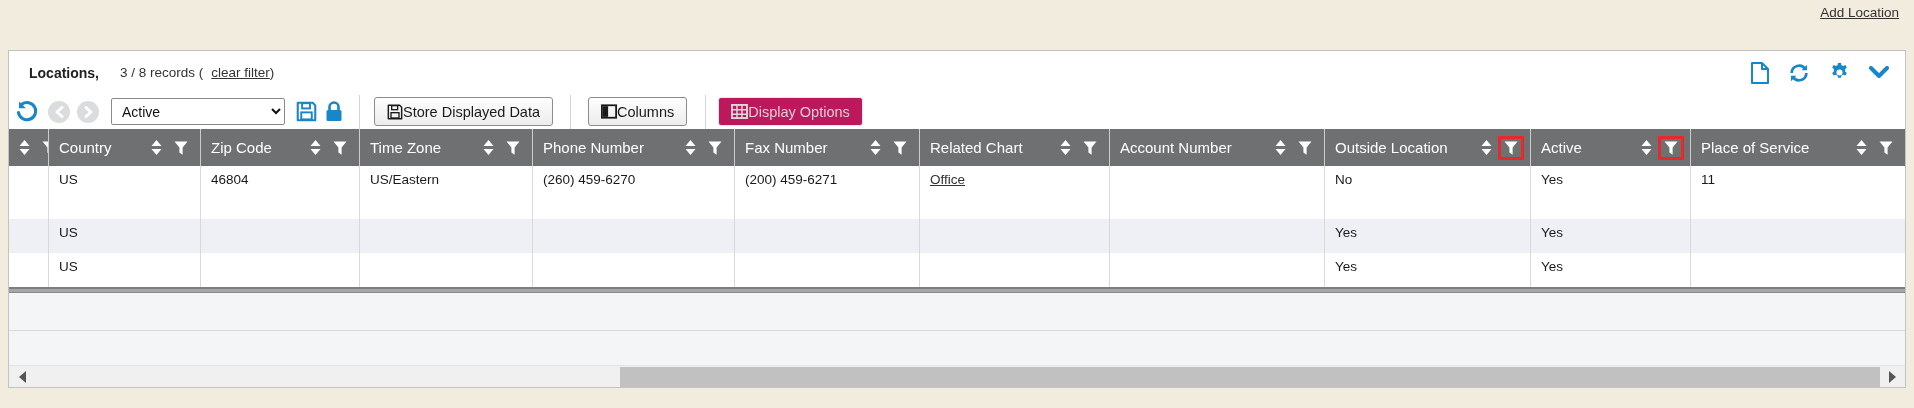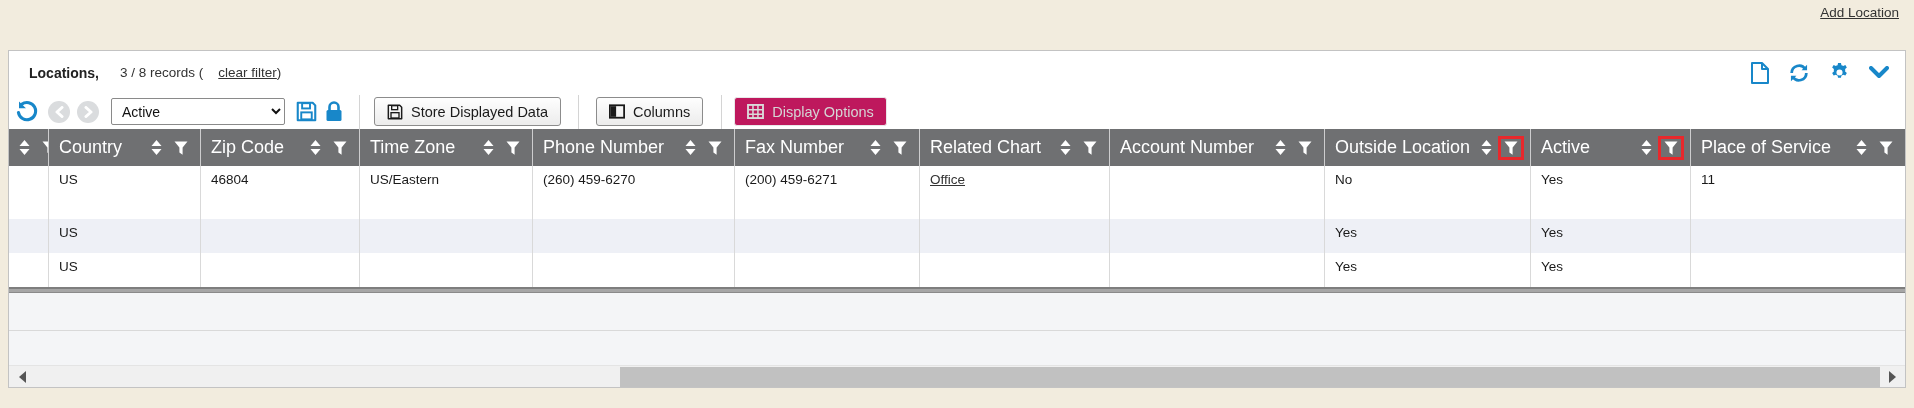--- a/index.html
+++ b/index.html
@@ -49,41 +49,41 @@
     border:1px solid #8a8a8a; border-radius:2px; background:#fff;
     padding:0 6px;
   }
   .icon-save  { margin-left:11px; }
   .icon-lock  { margin-left:8px; }
   .vsep { width:1px; height:34px; background:#d4d4d4; }
   .vsep.s1 { margin-left:16px; margin-right:14px; }
   .vsep.s2 { margin-left:17px; margin-right:17px; }
   .vsep.s3 { margin-left:18px; margin-right:12px; }
   .tb-button {
-    display:inline-flex; align-items:center; gap:8px;
+    display:inline-flex; align-items:center; gap:0;
     height:29px; padding:0 12px;
     font-family:"Liberation Sans", sans-serif; font-size:14.5px; color:#1a1a1a;
     background:linear-gradient(#fefefe,#ececec);
     border:1px solid #8c8c8c; border-radius:3px; cursor:pointer;
   }
   .tb-button.disabled {
     background:#be185d; border-color:#e8e8e8; color:#d5d5d5; cursor:default;
   }
 
   
   .grid-cols {
     display:grid;
     grid-template-columns:40px 152px 159px 173px 202px 185px 190px 215px 206px 160px minmax(200px,1fr);
   }
   .g-header { height:37px; background:#6f7072; color:#fff; }
   .hcell {
     display:flex; align-items:center;
     padding:0 9px 0 10px; overflow:hidden; white-space:nowrap;
     border-right:1px solid rgba(255,255,255,.65);
-    cursor:pointer; font-size:18px;
+    cursor:pointer; font-size:15px;
   }
   .hcell:last-child { border-right:none; }
   .hlabel { flex:1 1 auto; overflow:hidden; }
   .hicon { display:inline-flex; color:#fff; flex:0 0 auto; }
   .sort-ic { margin-right:9px; }
   .funnel-wrap { display:inline-flex; padding:2px 3px; }
   .funnel-wrap.hl { box-shadow:0 0 0 3px #e8282c; }
 
   .grid-row { background:#fff; }
   .grid-row.stripe { background:#eef0f6; }
@@ -113,21 +113,21 @@
 </head>
 <body>
 
 <a class="add-location">Add Location</a>
 
 <div class="panel">
 
   <div class="p-title">
     <span class="t-bold">Locations,</span>
     <span class="t-rest">3 / 8 records (</span>
-    <a class="t-rest" style="margin-left:15px;">clear filter</a>
+    <a class="t-rest" style="margin-left:8px;">clear filter</a>
     <span class="t-close">)</span>
 
     <span class="title-icons">
       <span class="icon">
         <svg width="19" height="22" viewBox="0 0 19 22">
             <path d="M2 1h10l6 6v14H2z" fill="none" stroke="currentColor" stroke-width="2" stroke-linejoin="round"></path>
             <path d="M12 1v6h6" fill="none" stroke="currentColor" stroke-width="2" stroke-linejoin="round"></path>
           </svg>
       </span>
       <span class="icon">

